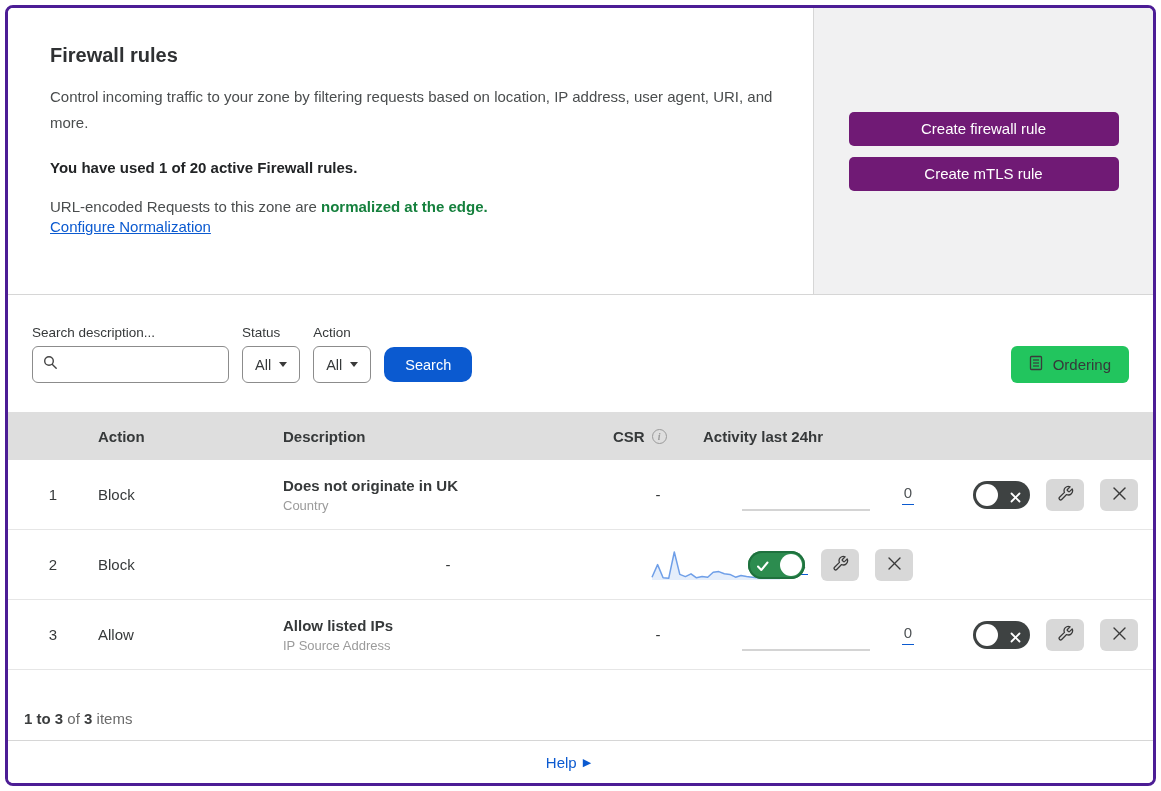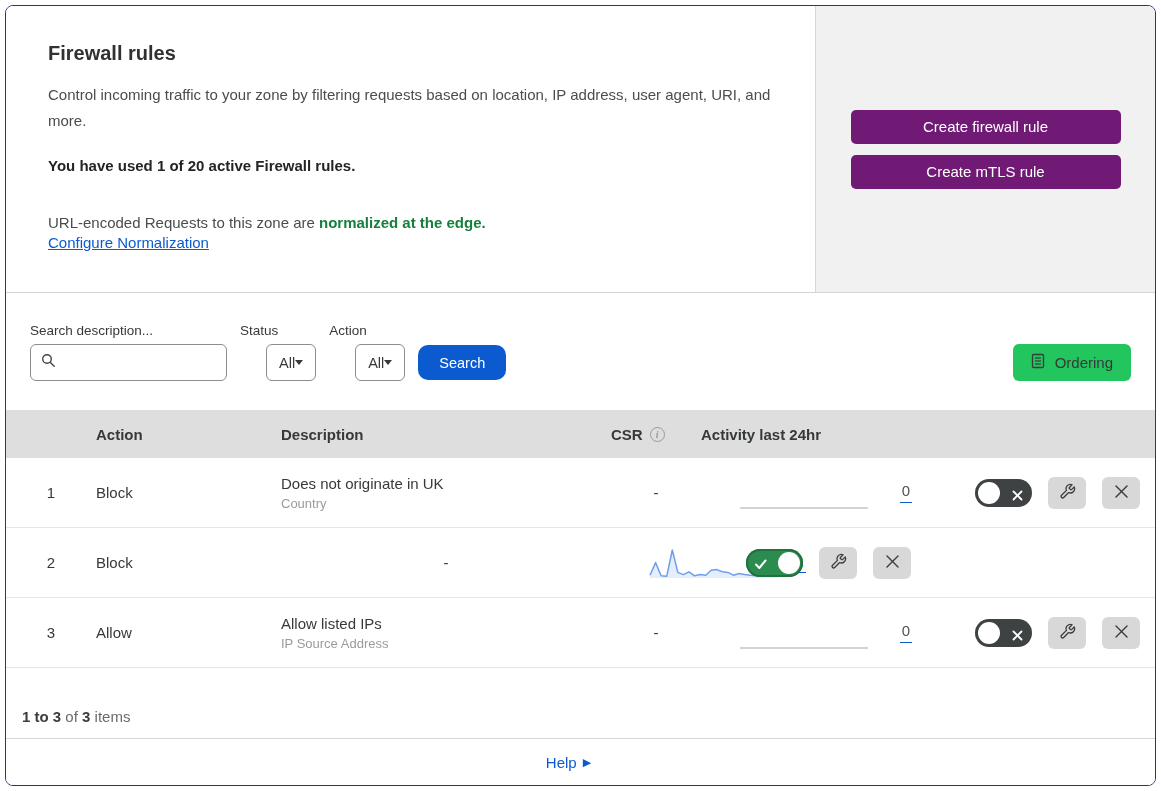--- a/index.html
+++ b/index.html
@@ -1,51 +1,51 @@
 <!DOCTYPE html>
 <html><head>
 <meta charset="utf-8">
 <style>
   * { box-sizing: border-box; margin: 0; padding: 0; }
   html,body { width:1161px; height:791px; background:#fff; font-family:"Liberation Sans", sans-serif; color:#36393a; }
-  .page { position:relative; margin:5px; width:1151px; height:781px; border:1px solid #4c1d95; border-radius:8px; background:#fff; overflow:hidden; display:flex; flex-direction:column; }
+  .page { position:relative; margin:5px; width:1151px; height:781px; border:3px solid #4c1d95; border-radius:8px; background:#fff; overflow:hidden; display:flex; flex-direction:column; }
 
   
   .top { display:flex; height:287px; border-bottom:1px solid #d6d6d6; flex:none; }
   .top-left { flex:1; padding:36px 40px 0 42px; background:#fff; }
   .page-title { font-size:20px; font-weight:600; color:#2f3133; margin-bottom:17px; }
   .desc { font-size:15px; line-height:1.75; color:#4a4d4e; max-width:745px; margin-bottom:22px; }
-  .usage { font-size:15px; font-weight:700; color:#222426; margin-bottom:38px; }
+  .usage { font-size:15px; font-weight:700; color:#222426; margin-bottom:20px; }
   .norm { font-size:15px; color:#4a4d4e; line-height:1.5; }
   .norm b { color:#15803d; }
   .link { color:#0b5ad0; text-decoration:underline; cursor:pointer; font-size:15px; }
   .top-right { width:340px; flex:none; background:#f1f1f2; border-left:1px solid #d6d6d6; display:flex; flex-direction:column; align-items:center; justify-content:center; gap:11px; }
   .btn-primary { width:270px; height:34px; background:#701a75; color:#fff; border:none; border-radius:5px; font-size:15px; font-family:inherit; cursor:pointer; }
 
   
   .filters { height:117px; flex:none; display:flex; align-items:flex-end; padding:0 24px 29px 24px; gap:13px; background:#fff; }
   .fgroup { display:flex; flex-direction:column; gap:6px; }
   .flabel { font-size:13.5px; color:#36393a; }
   .search-box { width:197px; height:37px; border:1px solid #8c8c8c; border-radius:6px; display:flex; align-items:center; padding:0 10px; gap:8px; background:#fff; }
   .search-box input { border:none; outline:none; flex:1; font-size:14px; font-family:inherit; min-width:0; background:transparent; }
-  .select-box { height:37px; border:1px solid #8c8c8c; border-radius:6px; display:flex; align-items:center; padding:16px 12px; font-size:14.5px; cursor:pointer; background:#fff;margin-left:26px; }
+  .select-box { height:37px; border:1px solid #8c8c8c; border-radius:6px; display:flex; align-items:center; padding:16px 12px; gap:8px; font-size:14.5px; cursor:pointer; background:#fff; }
   .caret { width:0; height:0; border-left:4px solid transparent; border-right:4px solid transparent; border-top:5px solid #3a3a3a; }
   .btn-search { height:35px; padding:0 21px; background:#0b5ad0; color:#fff; border:none; border-radius:10px; font-size:14.5px; font-family:inherit; cursor:pointer; margin-bottom:1px; }
   .spacer { flex:1; }
   .btn-ordering { height:37px; padding:0 18px; background:#22c55e; color:#36393a; border:none; border-radius:6px; font-size:15px; font-family:inherit; cursor:pointer; display:flex; align-items:center; gap:9px; }
 
   
   .thead, .trow { display:grid; grid-template-columns:90px 185px 330px 90px 225px 1fr; align-items:center; }
   .thead { height:48px; background:#dedede; font-size:15px; font-weight:600; flex:none; }
   .th-csr { display:flex; align-items:center; gap:7px; }
   .info-i { width:15px; height:15px; border:1px solid #9a9a9a; border-radius:50%; color:#9a9a9a; font-size:10px; display:inline-flex; align-items:center; justify-content:center; font-style:italic; font-family:"Liberation Serif", serif; }
   .trow { height:70px; border-bottom:1px solid #e6e6e6; background:#fff; flex:none; }
   .c-num { text-align:center; font-size:15px; }
   .c-action, .desc-main { font-size:15px; color:#36393a; }
-  .desc-main { margin-bottom:4px; }
+  .desc-main { margin-bottom:4px;font-weight:bold; }
   .desc-sub { font-size:13px; color:#9b9b9b; }
   .c-csr { text-align:center; font-size:15px; }
   .c-activity { display:flex; align-items:center; }
   .spark { width:130px; height:36px; margin-left:38px; }
   .count { margin-left:auto; margin-right:14px; font-size:15px; color:#4e5255; border-bottom:1.5px solid #0b5ad0; padding:0 2px 3px 2px; cursor:pointer; text-decoration:none; }
   .c-controls { display:flex; align-items:center; justify-content:flex-end; gap:16px; padding-right:15px; }
 
   .toggle { position:relative; width:57px; height:28px; border-radius:14px; background:#3e4242; cursor:pointer; flex:none; }
   .toggle .t-knob { position:absolute; top:3px; left:3px; width:22px; height:22px; border-radius:50%; background:#fff; }
   .toggle .t-check { display:none; position:absolute; left:9px; top:7px; }

